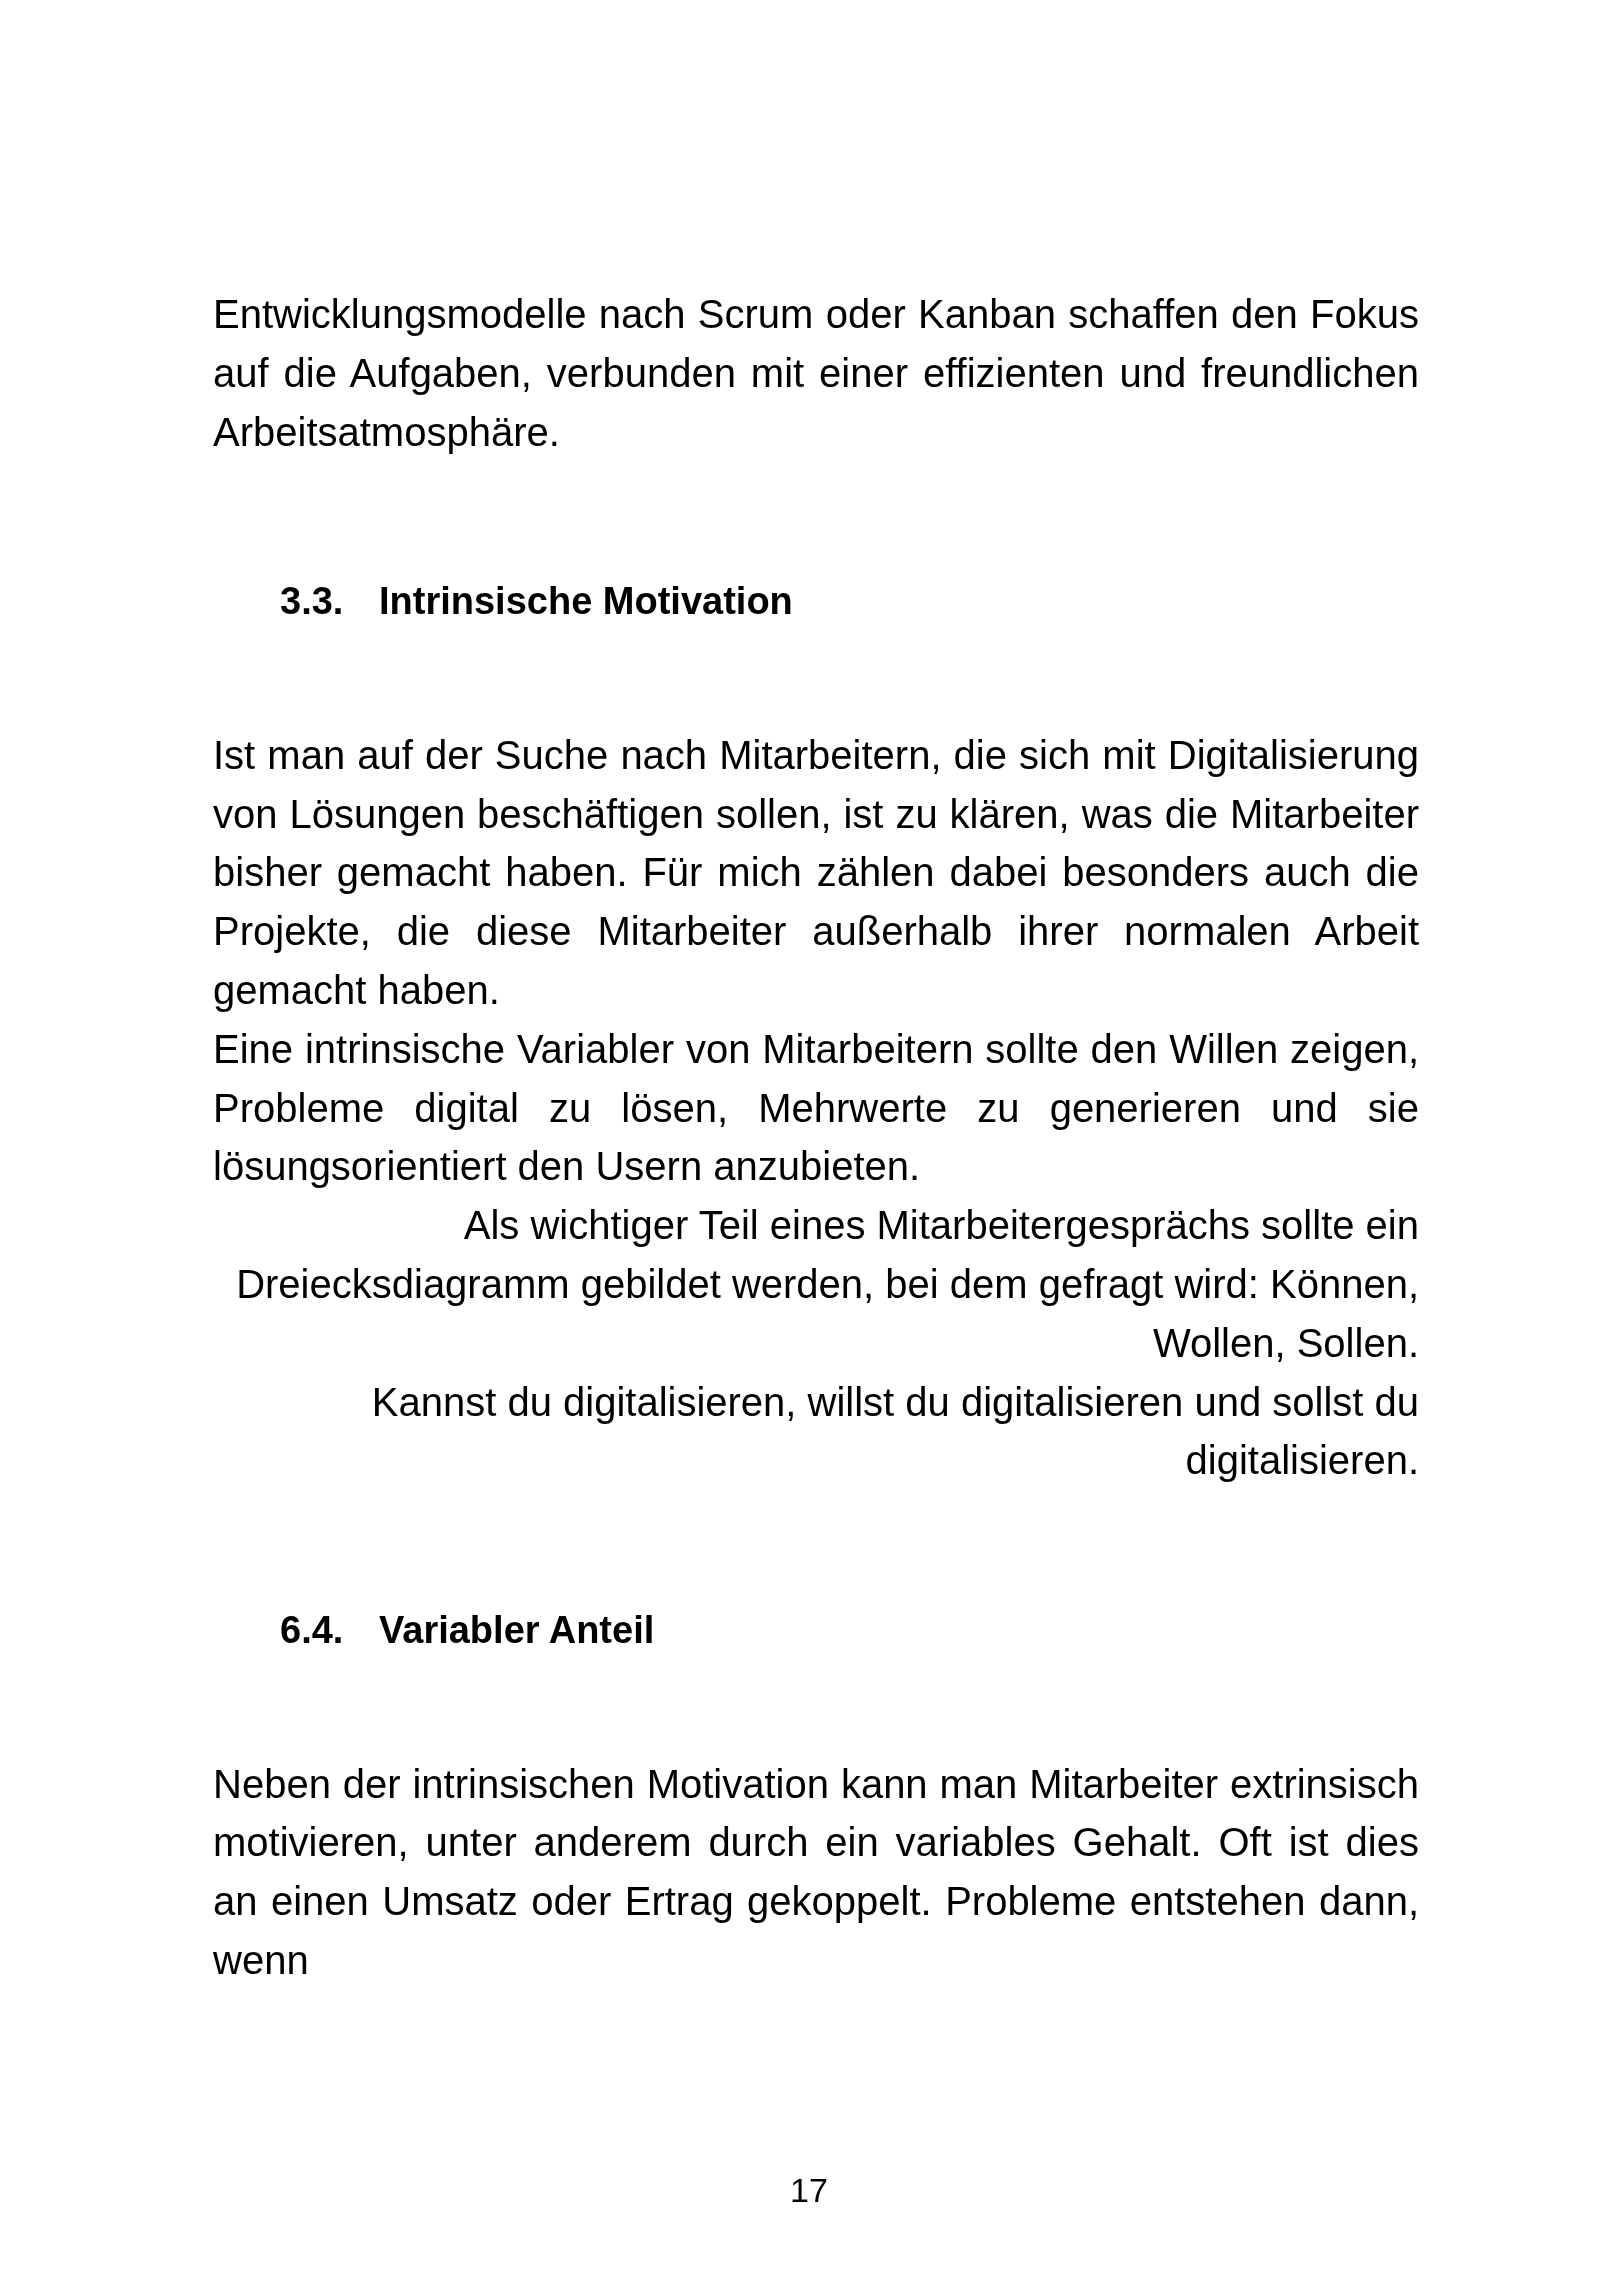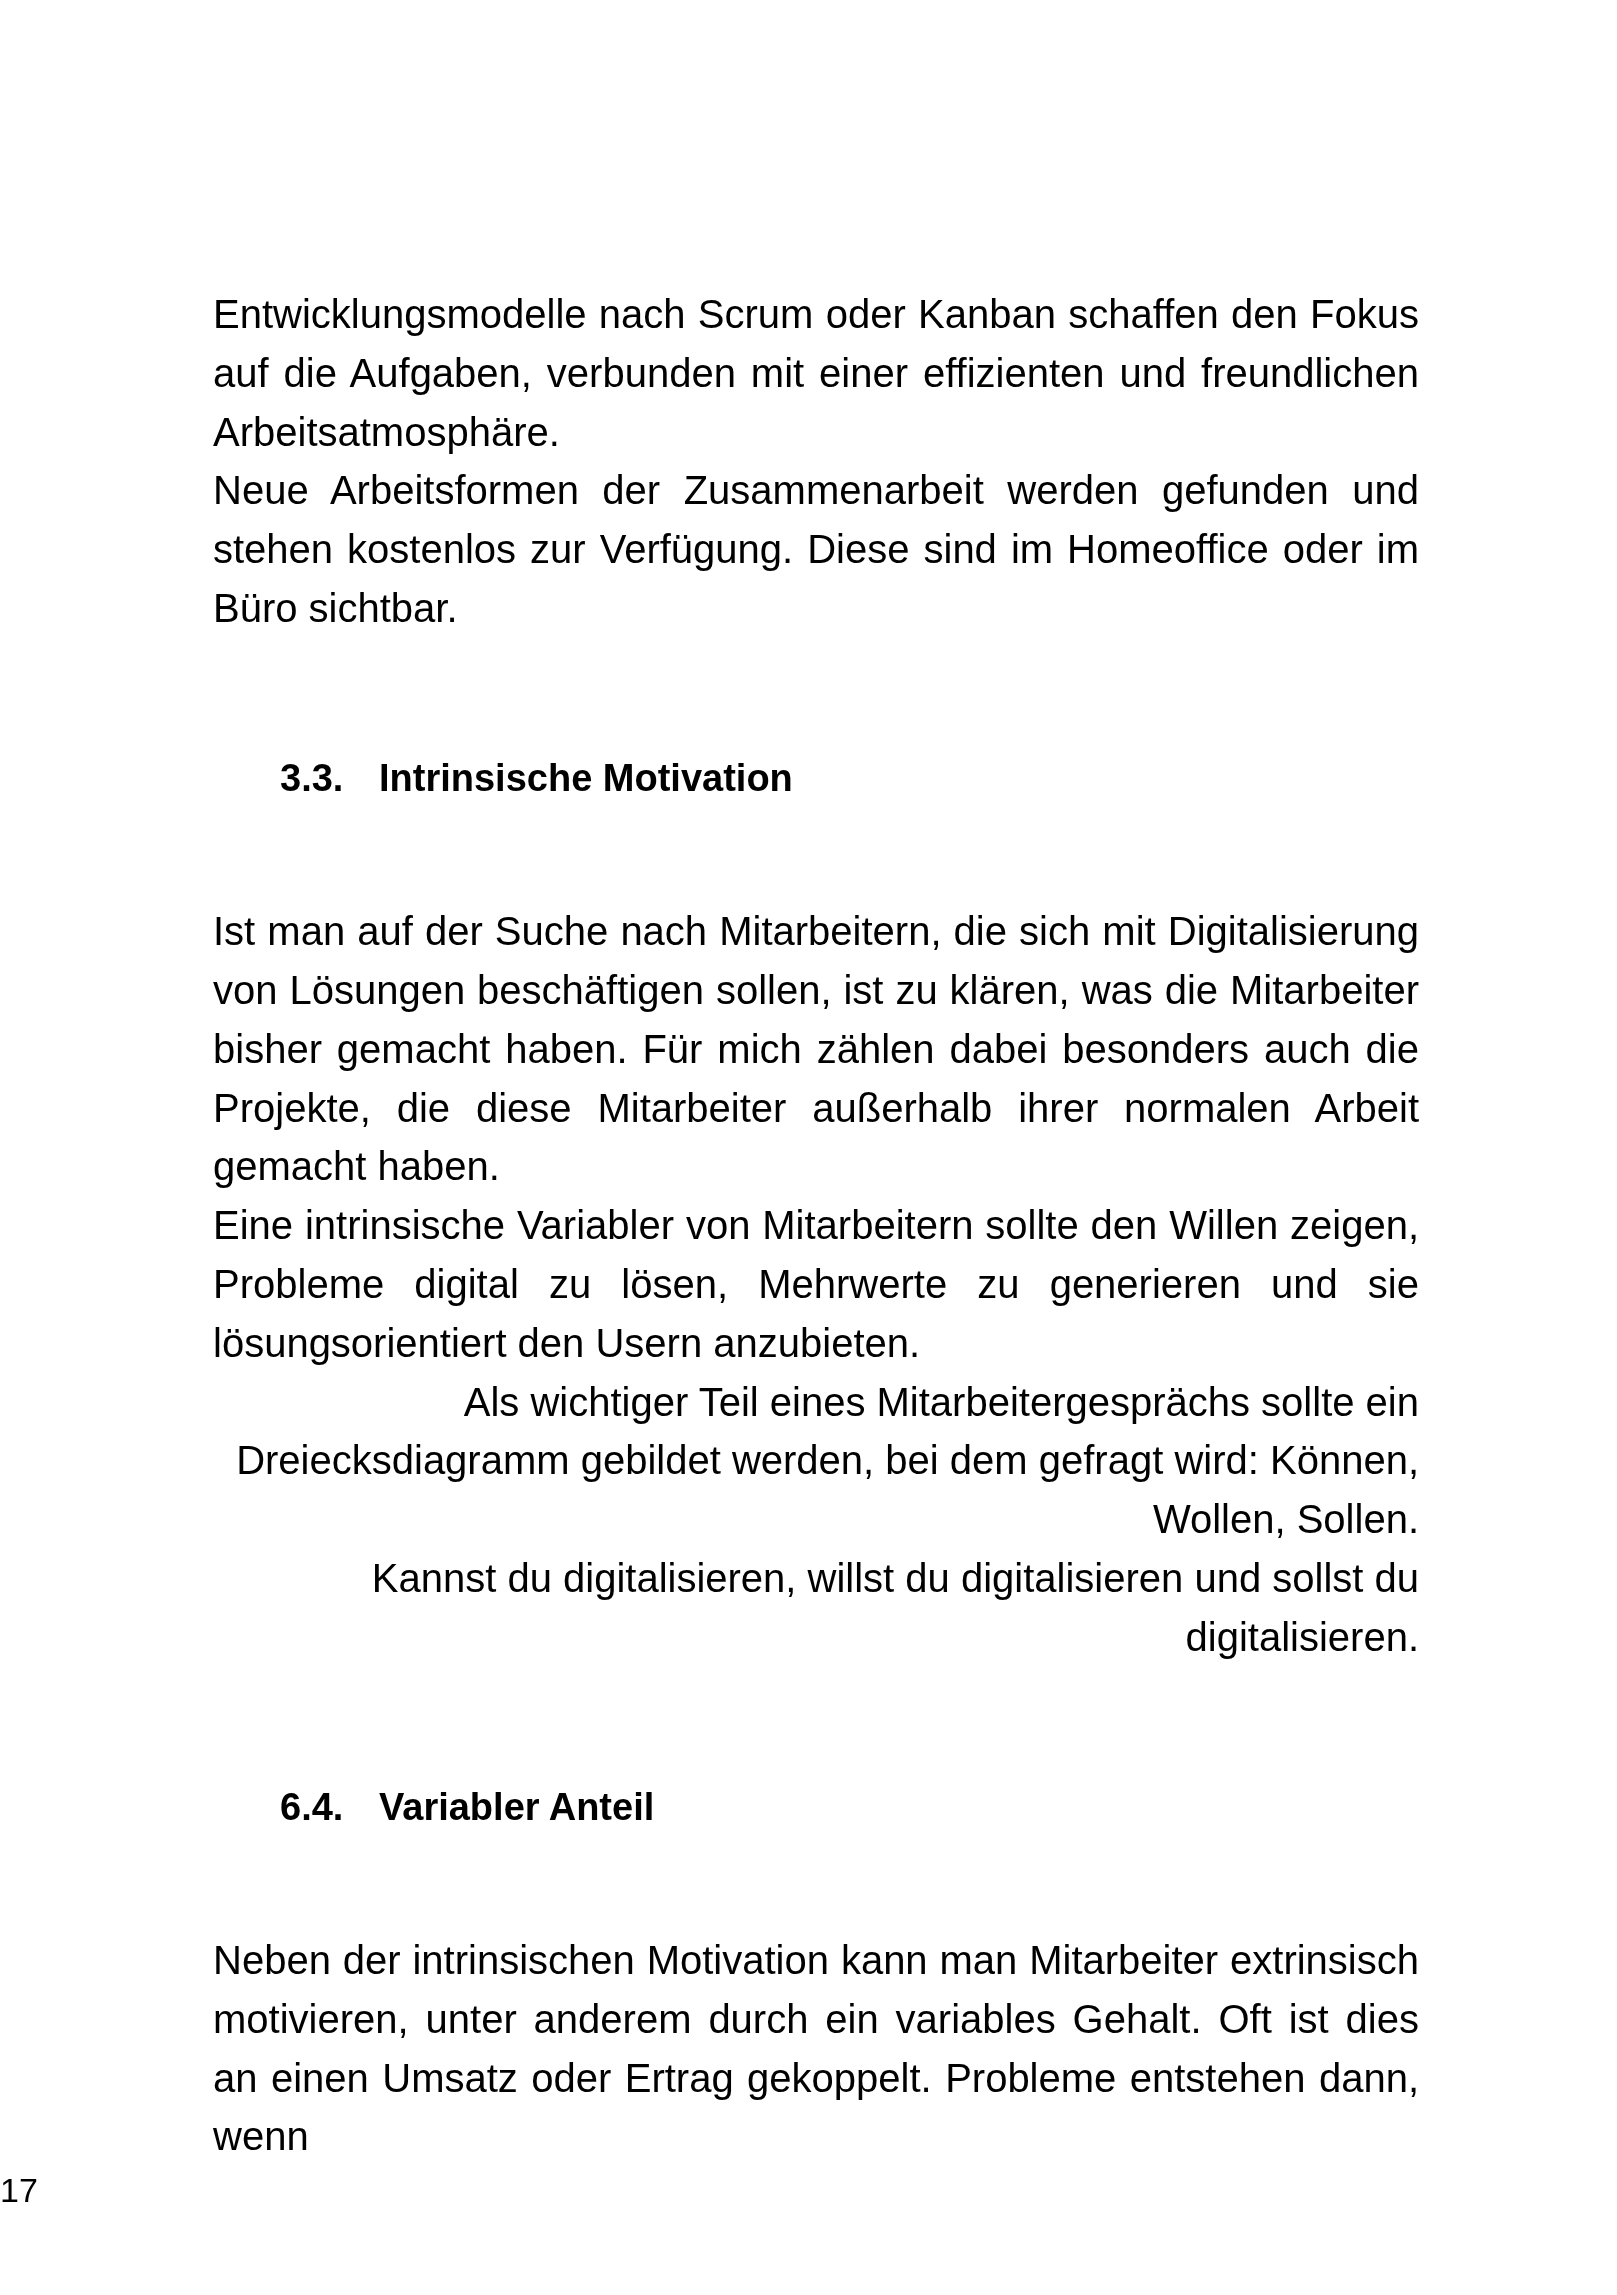--- a/index.html
+++ b/index.html
@@ -48,35 +48,34 @@
   }
   h2.heading .hnum {
     display: inline-block;
     min-width: 99px;
   }
   .footer {
     position: absolute;
     left: 0;
     right: 0;
     bottom: 88px;
-    text-align: left;
+    text-align: center;
     font-size: 34px;
     line-height: 1;
     color: #000000;
   }
 </style>
 </head>
 <body>
 
 <div class="page">
 
   <div class="content">
 
     <p class="para justify">Entwicklungsmodelle nach Scrum oder Kanban schaffen den Fokus auf die Aufgaben, verbunden mit einer effizienten und freundlichen Arbeitsatmosphäre.</p>
-    <p class="para justify">Neue Arbeitsformen der Zusammenarbeit werden gefunden und stehen kostenlos zur Verfügung. Diese sind im Homeoffice oder im Büro sichtbar.</p>
 
     <h2 class="heading">
       <span class="hnum">3.3.</span><span class="htitle">Intrinsische Motivation</span>
     </h2>
 
     <p class="para justify">Ist man auf der Suche nach Mitarbeitern, die sich mit Digitalisierung von Lösungen beschäftigen sollen, ist zu klären, was die Mitarbeiter bisher gemacht haben. Für mich zählen dabei besonders auch die Projekte, die diese Mitarbeiter außerhalb ihrer normalen Arbeit gemacht haben.</p>
     <p class="para justify">Eine intrinsische Variabler von Mitarbeitern sollte den Willen zeigen, Probleme digital zu lösen, Mehrwerte zu generieren und sie lösungsorientiert den Usern anzubieten.</p>
     <p class="para leftbreaks">Als wichtiger Teil eines Mitarbeitergesprächs sollte ein
 Dreiecksdiagramm gebildet werden, bei dem gefragt wird: Können,
 Wollen, Sollen.</p>

